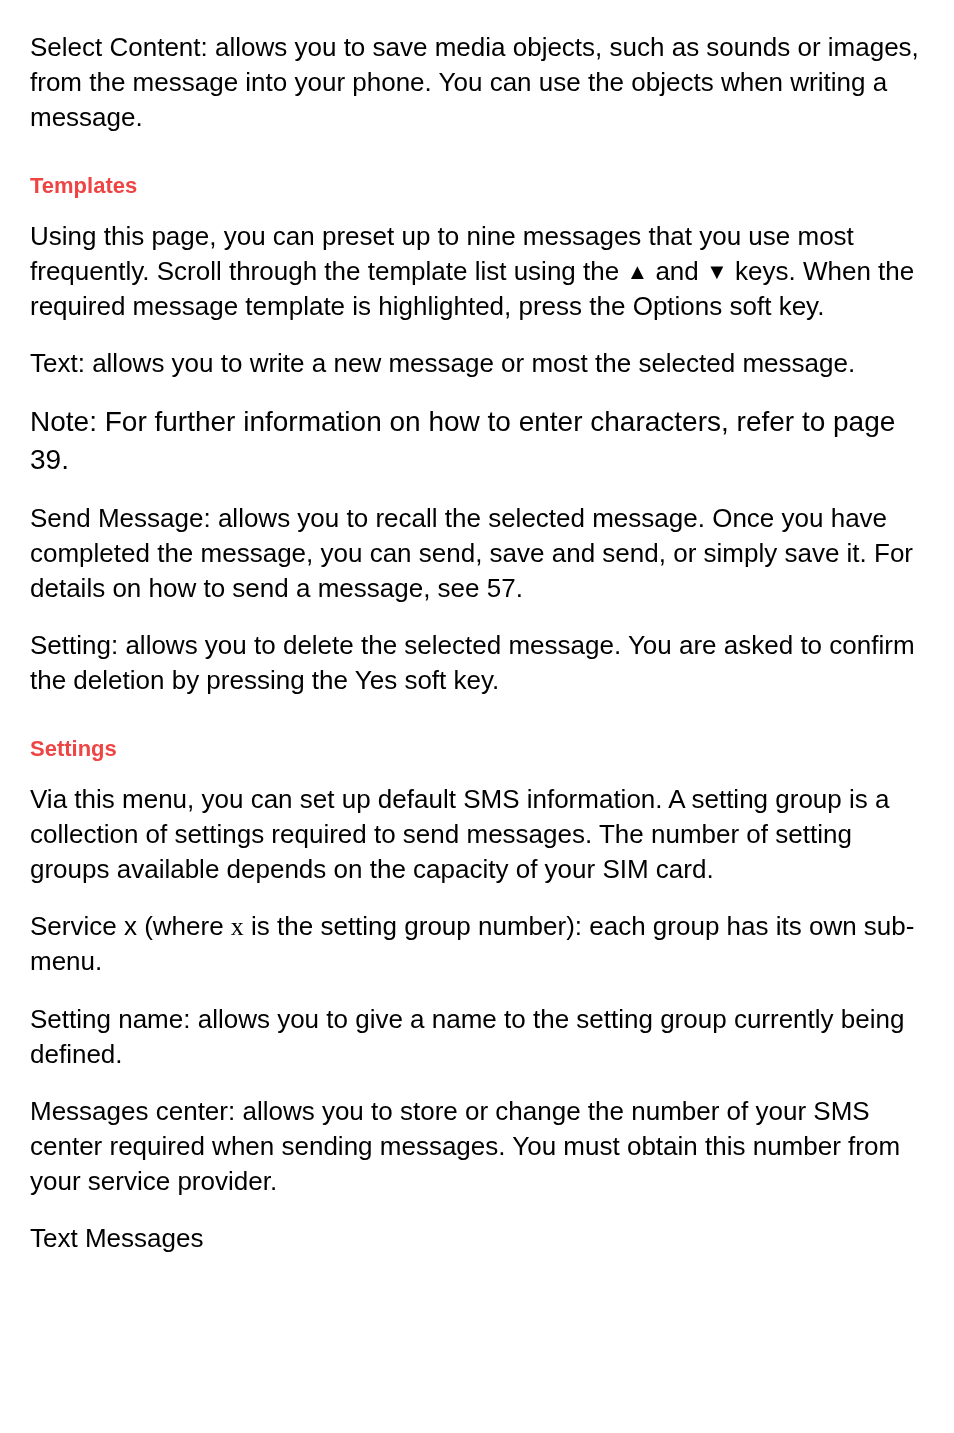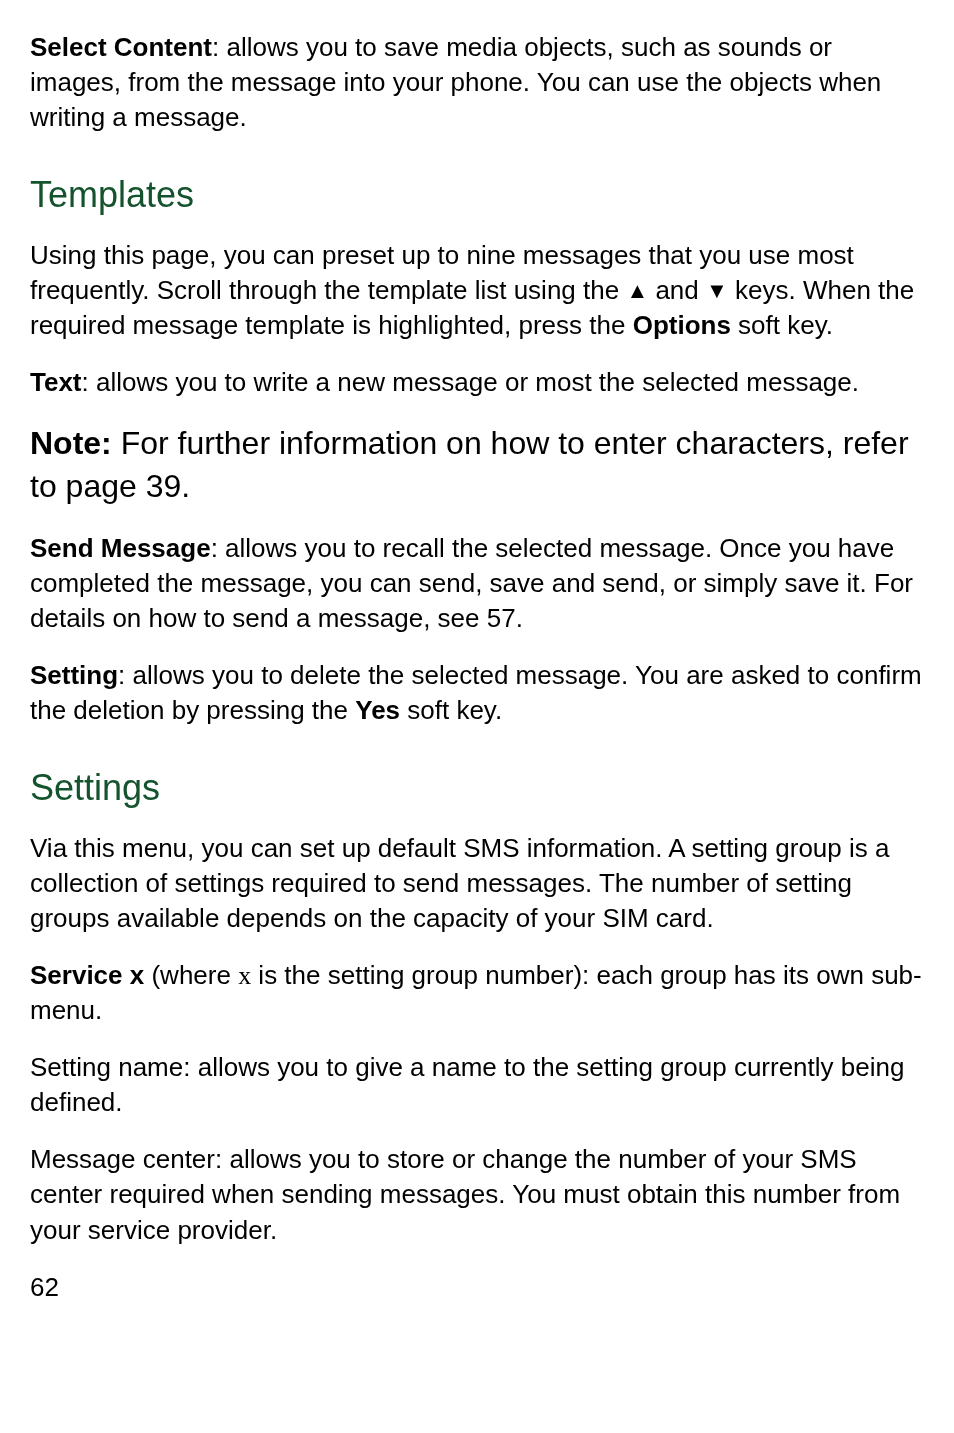--- a/index.html
+++ b/index.html
@@ -13,31 +13,31 @@
       line-height: 1.35;
       color: #000;
       background: #fff;
       padding: 30px 30px 20px 30px;
       width: 954px;
     }
     .para {
       margin-bottom: 22px;
     }
     .heading {
-      color: #14532d;
-      font-weight: normal;
-      font-size: 36px;
+      color: #ef4444;
+      font-weight: bold;
+      font-size: 22px;
       margin-top: 36px;
       margin-bottom: 18px;
     }
     .bold {
-      font-weight: bold;
+      font-weight: normal;
     }
     .note-para {
-      font-size: 32px;
+      font-size: 28px;
       margin-bottom: 22px;
     }
     .underline {
     }
     .arrow {
       font-size: 22px;
       vertical-align: 1px;
     }
     .footer-section {
       margin-top: 20px;
@@ -83,18 +83,18 @@
 
 <div class="para">
   <span class="bold">Service x</span><span> (where </span><span class="smallx">x</span><span> is the setting group number): each group has its own sub-menu.</span>
 </div>
 
 <div class="para">
   <span class="underline">Setting name</span><span>: allows you to give a name to the setting group currently being defined.</span>
 </div>
 
 <div class="para">
-  <span class="underline">Message center</span><span>: allows you to store or change the number of your SMS center required when sending messages. You must obtain this number from your service provider.</span>
+  <span class="underline">Messages center</span><span>: allows you to store or change the number of your SMS center required when sending messages. You must obtain this number from your service provider.</span>
 </div>
 
 <div class="footer-section">
-  <div>62</div>
+  <div>Text Messages</div>
 </div>
 
 </body></html>

